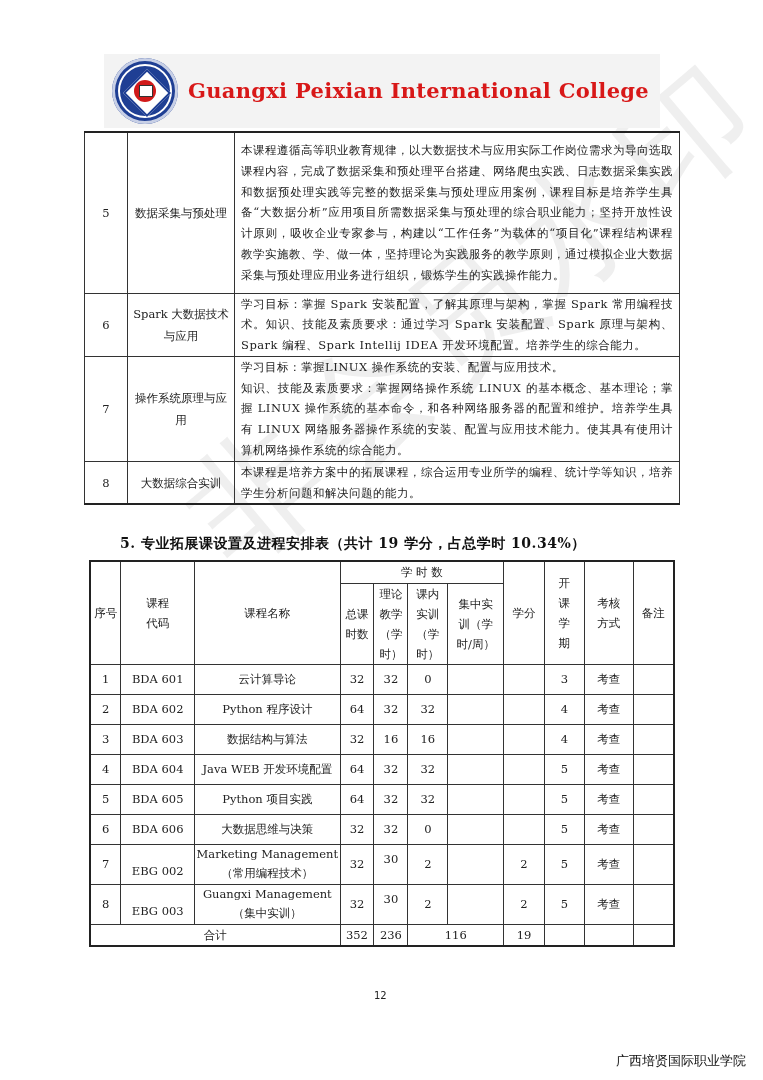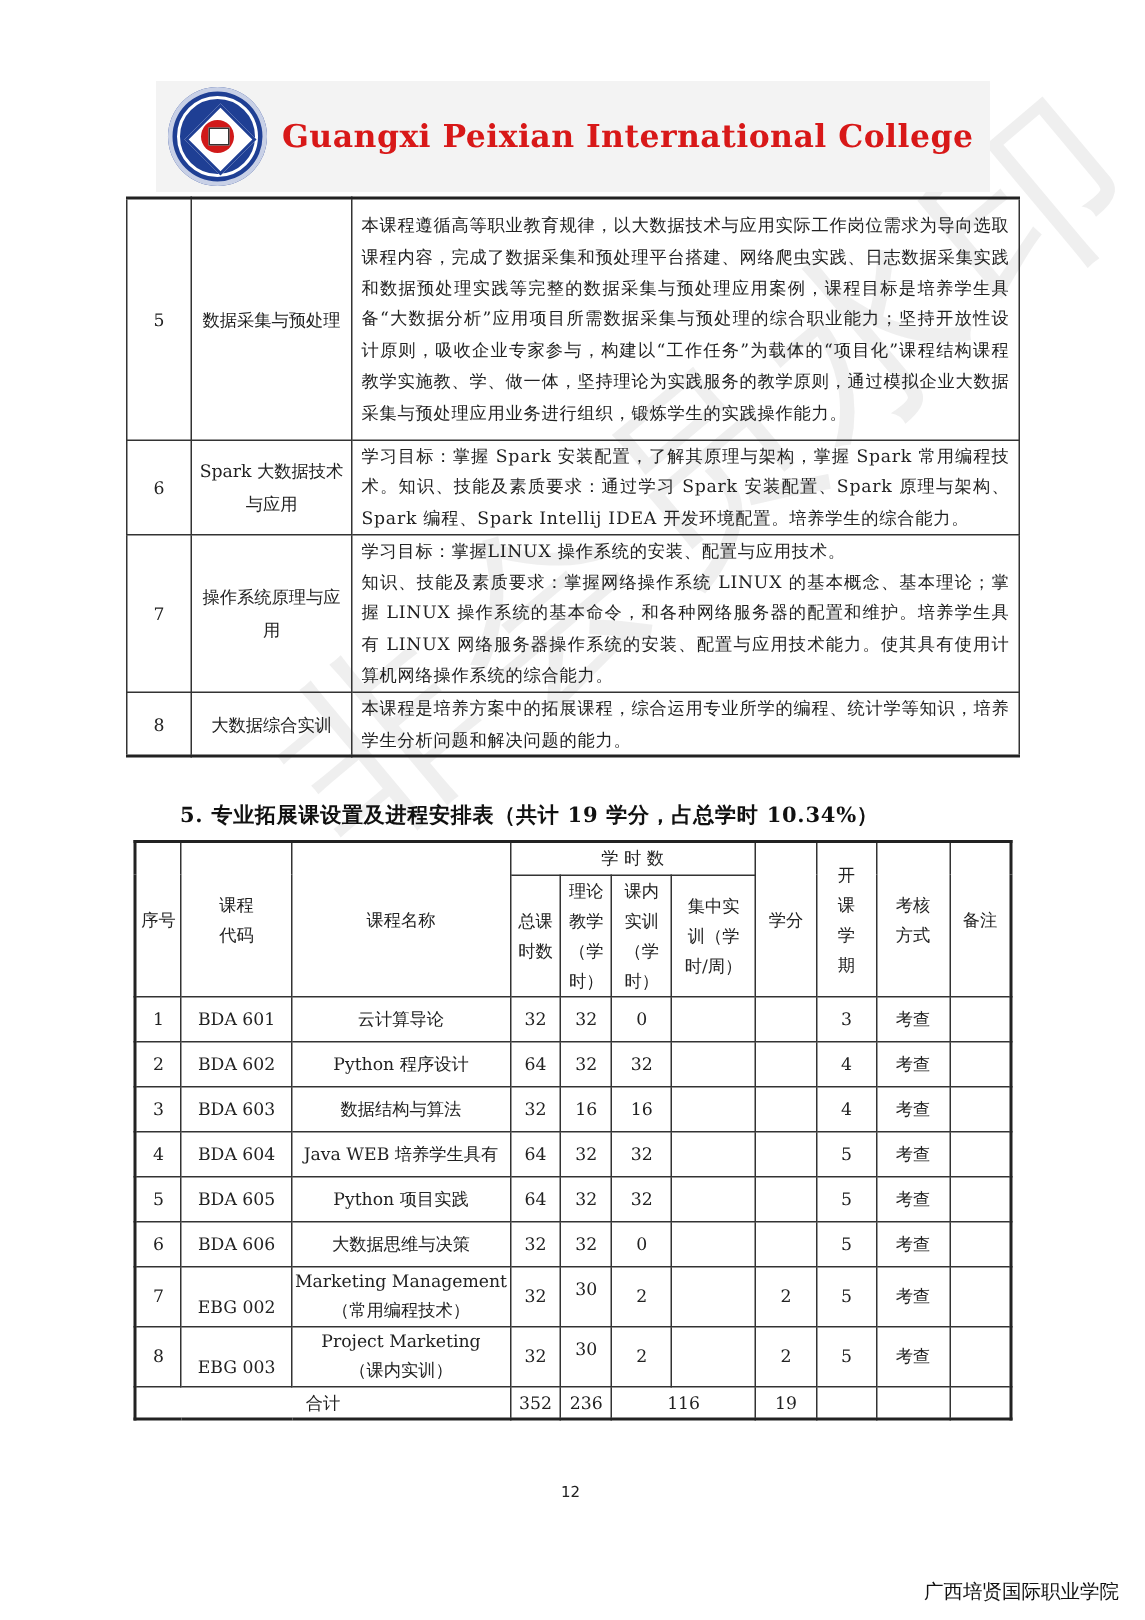--- a/index.html
+++ b/index.html
@@ -211,21 +211,21 @@
         <td></td>
         <td></td>
         <td>4</td>
         <td>考查</td>
         <td></td>
       </tr>
       <tr class="d">
         <td>4</td>
         <td>BDA 604</td>
         <td class="name2">
-          <div>Java WEB 培养学生具有</div>
+          <div>Java WEB 开发环境配置</div>
         </td>
         <td>64</td>
         <td class="theory">32</td>
         <td>32</td>
         <td></td>
         <td></td>
         <td>5</td>
         <td>考查</td>
         <td></td>
       </tr>
@@ -272,22 +272,22 @@
         <td></td>
         <td>2</td>
         <td>5</td>
         <td>考查</td>
         <td></td>
       </tr>
       <tr class="d2">
         <td>8</td>
         <td class="code2">EBG 003</td>
         <td class="name2">
-          <div>Project Marketing</div>
-          <div>（课内实训）</div>
+          <div>Guangxi Management</div>
+          <div>（集中实训）</div>
         </td>
         <td>32</td>
         <td class="theory">30</td>
         <td>2</td>
         <td></td>
         <td>2</td>
         <td>5</td>
         <td>考查</td>
         <td></td>
       </tr>

